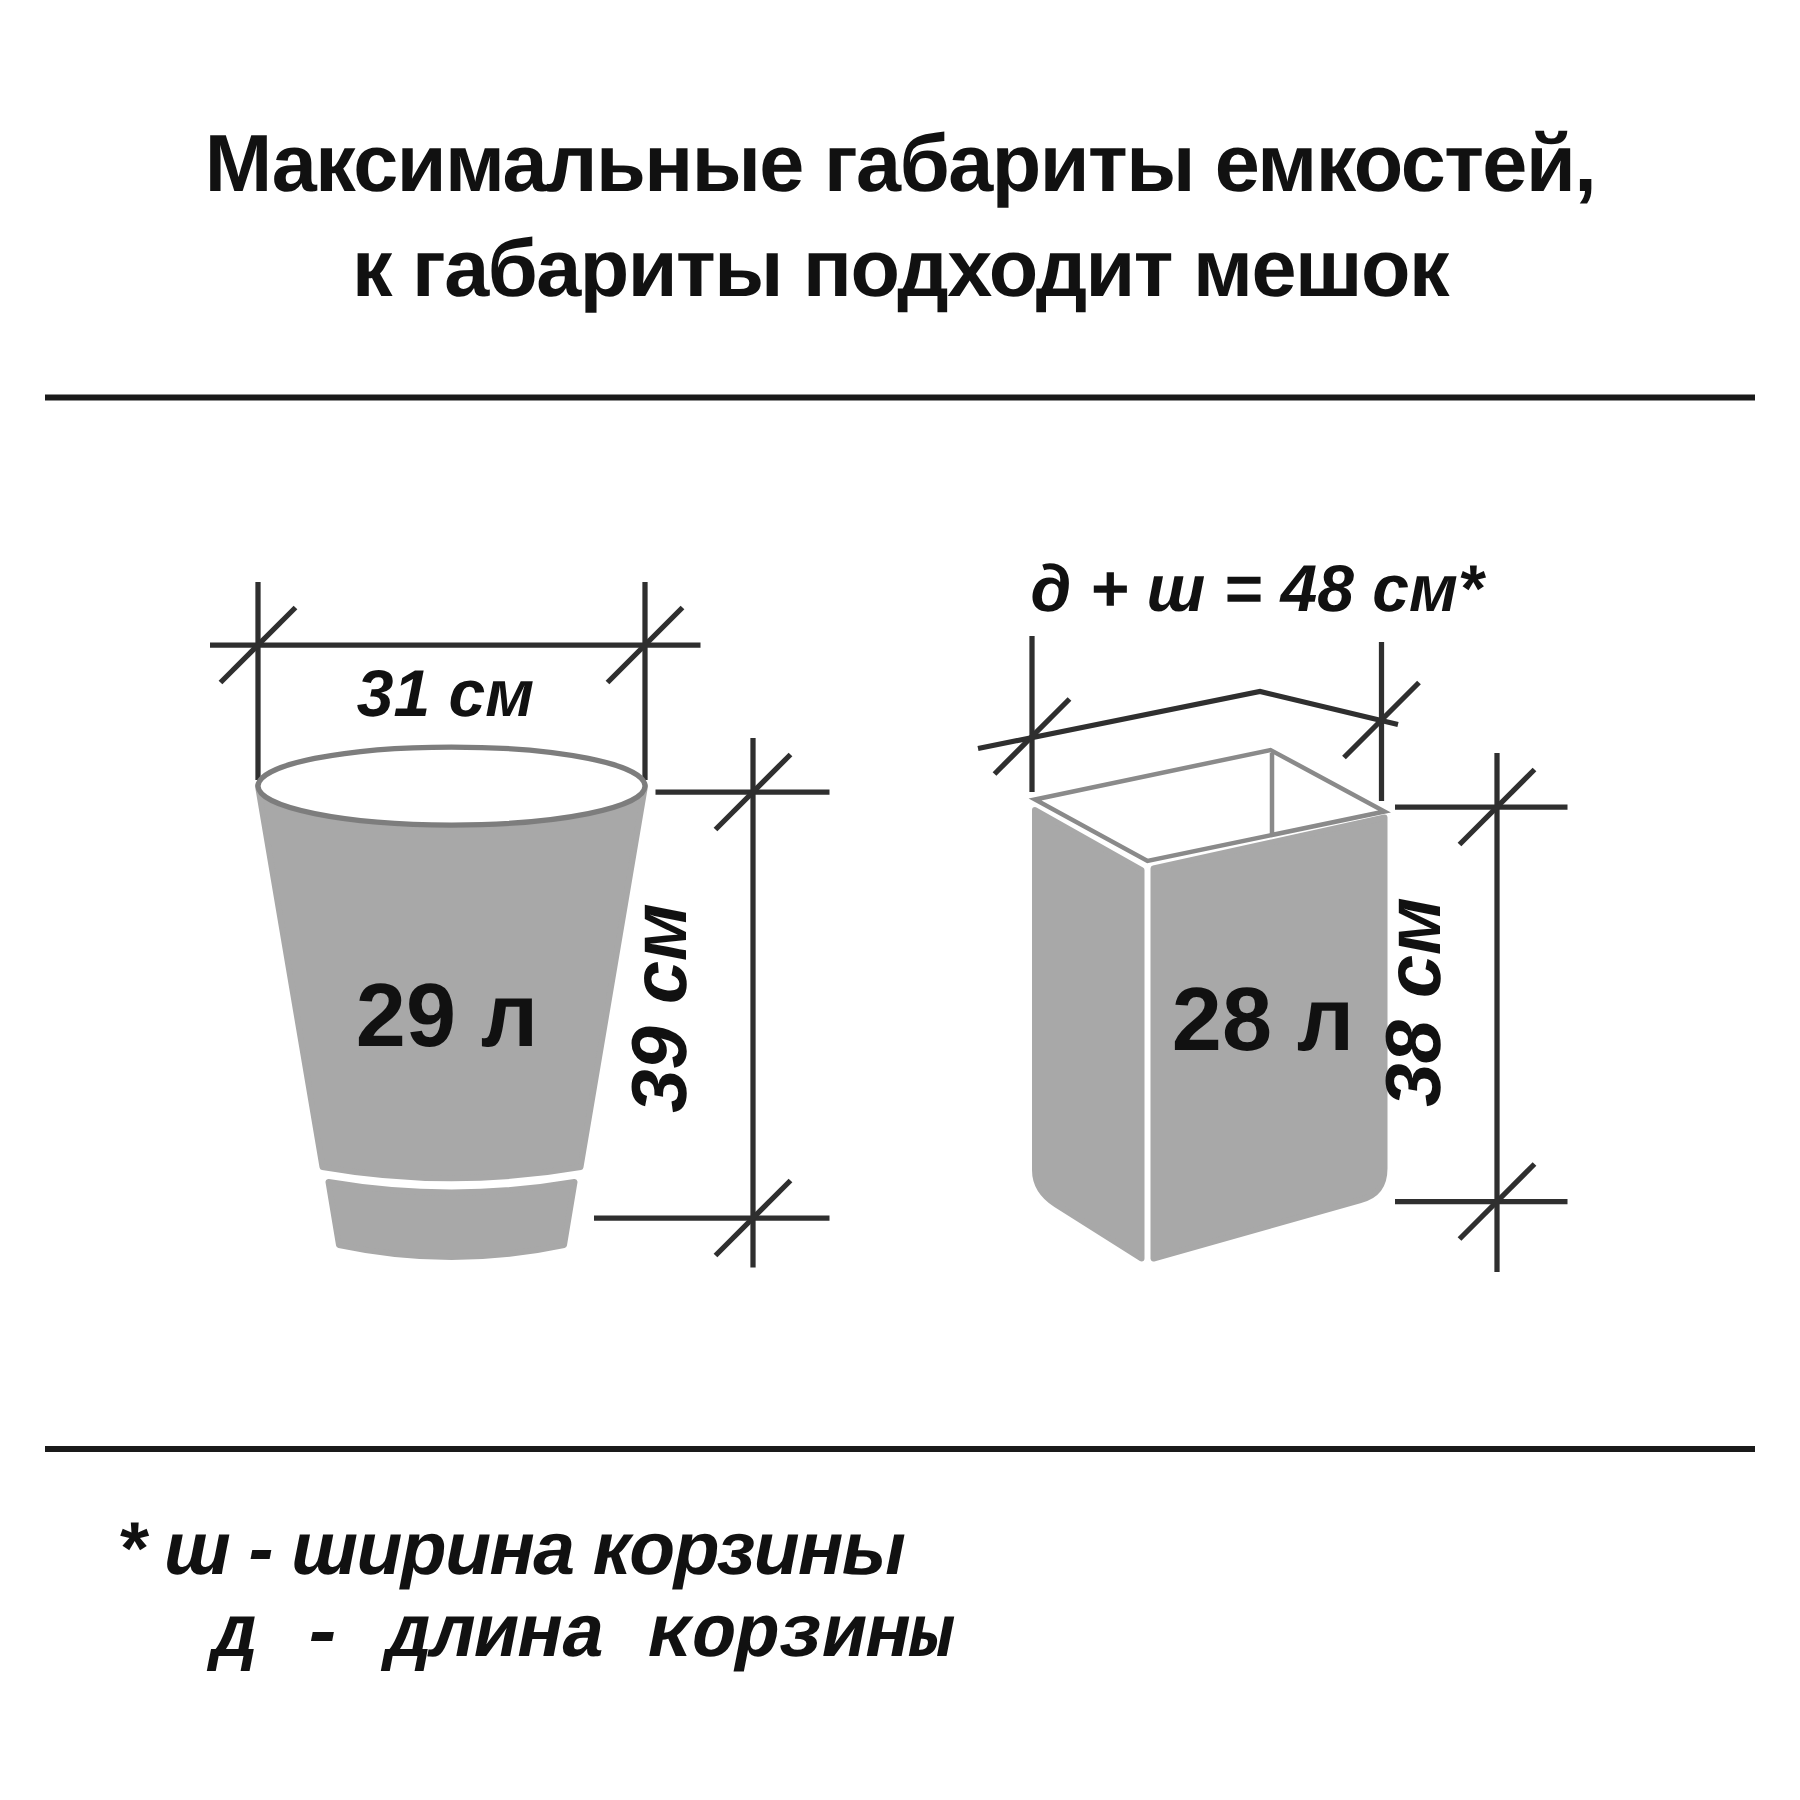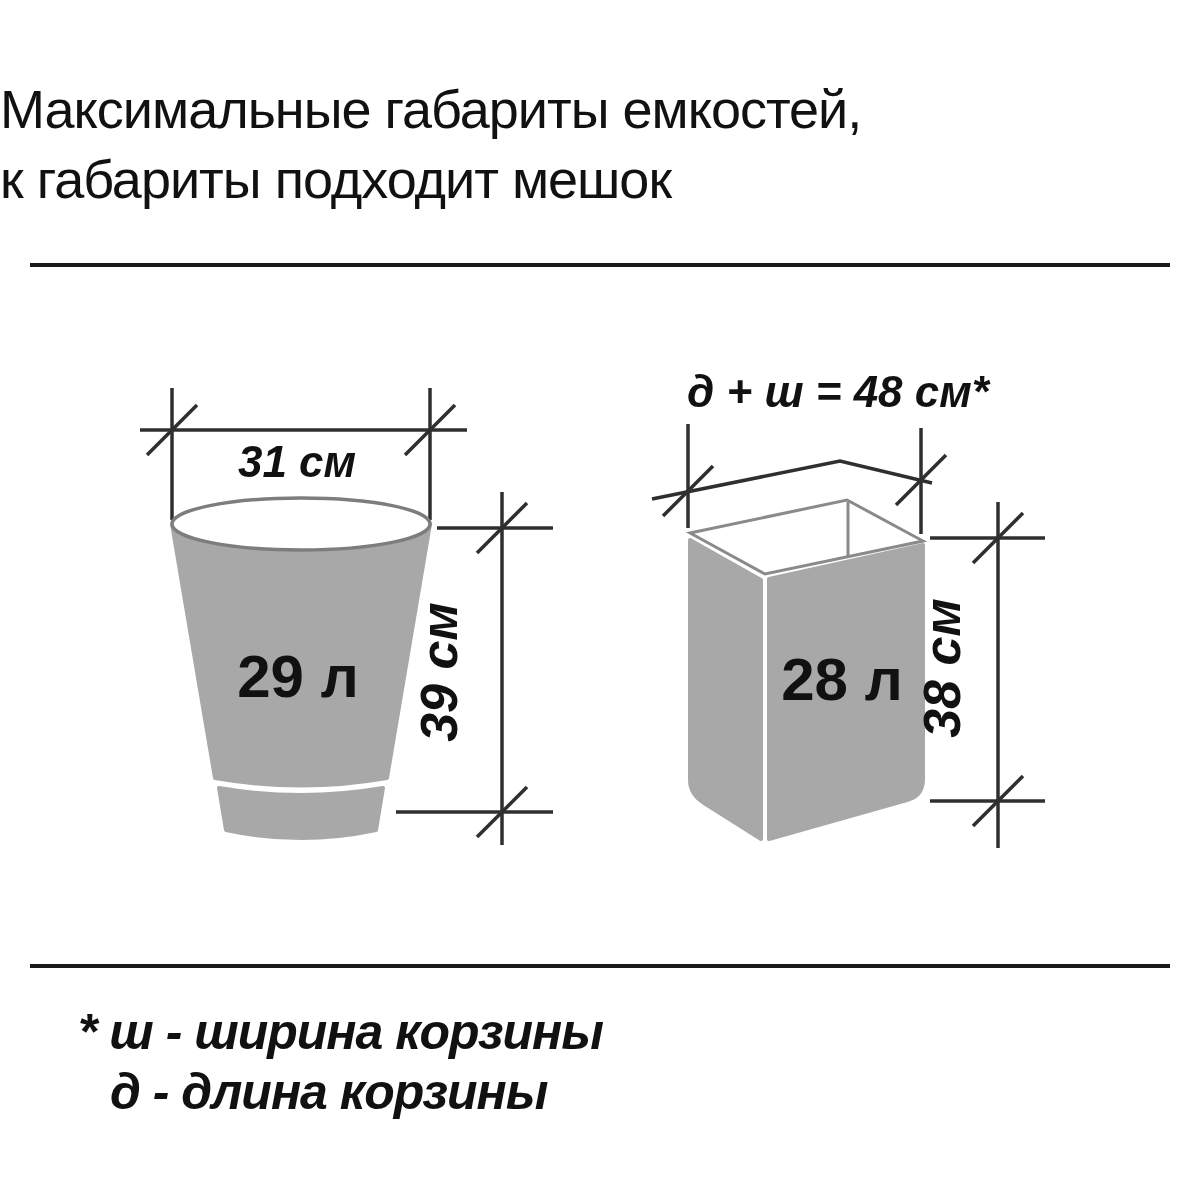--- a/index.html
+++ b/index.html
@@ -10,24 +10,24 @@
     background: #ffffff;
     overflow: hidden;
     font-family: "Liberation Sans", sans-serif;
     color: #111111;
   }
   .title {
     position: absolute;
     top: 74px;
     left: 0;
     width: 1200px;
-    text-align: left;
+    text-align: center;
     font-size: 54px;
     line-height: 70px;
-    font-weight: normal;
+    font-weight: bold;
     letter-spacing: -1px;
   }
   .sep {
     position: absolute;
     left: 30px;
     width: 1140px;
     height: 4px;
     background: #1a1a1a;
   }
   .sep-top { top: 263px; }
@@ -42,21 +42,21 @@
   .footnote {
     position: absolute;
     top: 1002px;
     left: 78px;
     font-size: 50px;
     line-height: 60px;
     font-weight: bold;
     font-style: italic;
     letter-spacing: -1px;
   }
-  .footnote .fn-line2 { margin-left: 32px; }
+  .footnote .fn-line2 { margin-left: 64px; font-family: Liberation Mono, monospace; }
 
   
   .dim-stroke {
     stroke: #2f2f2f;
     stroke-width: 3.5;
     fill: none;
   }
   .container-fill {
     fill: #a8a8a8;
     stroke: #a8a8a8;

